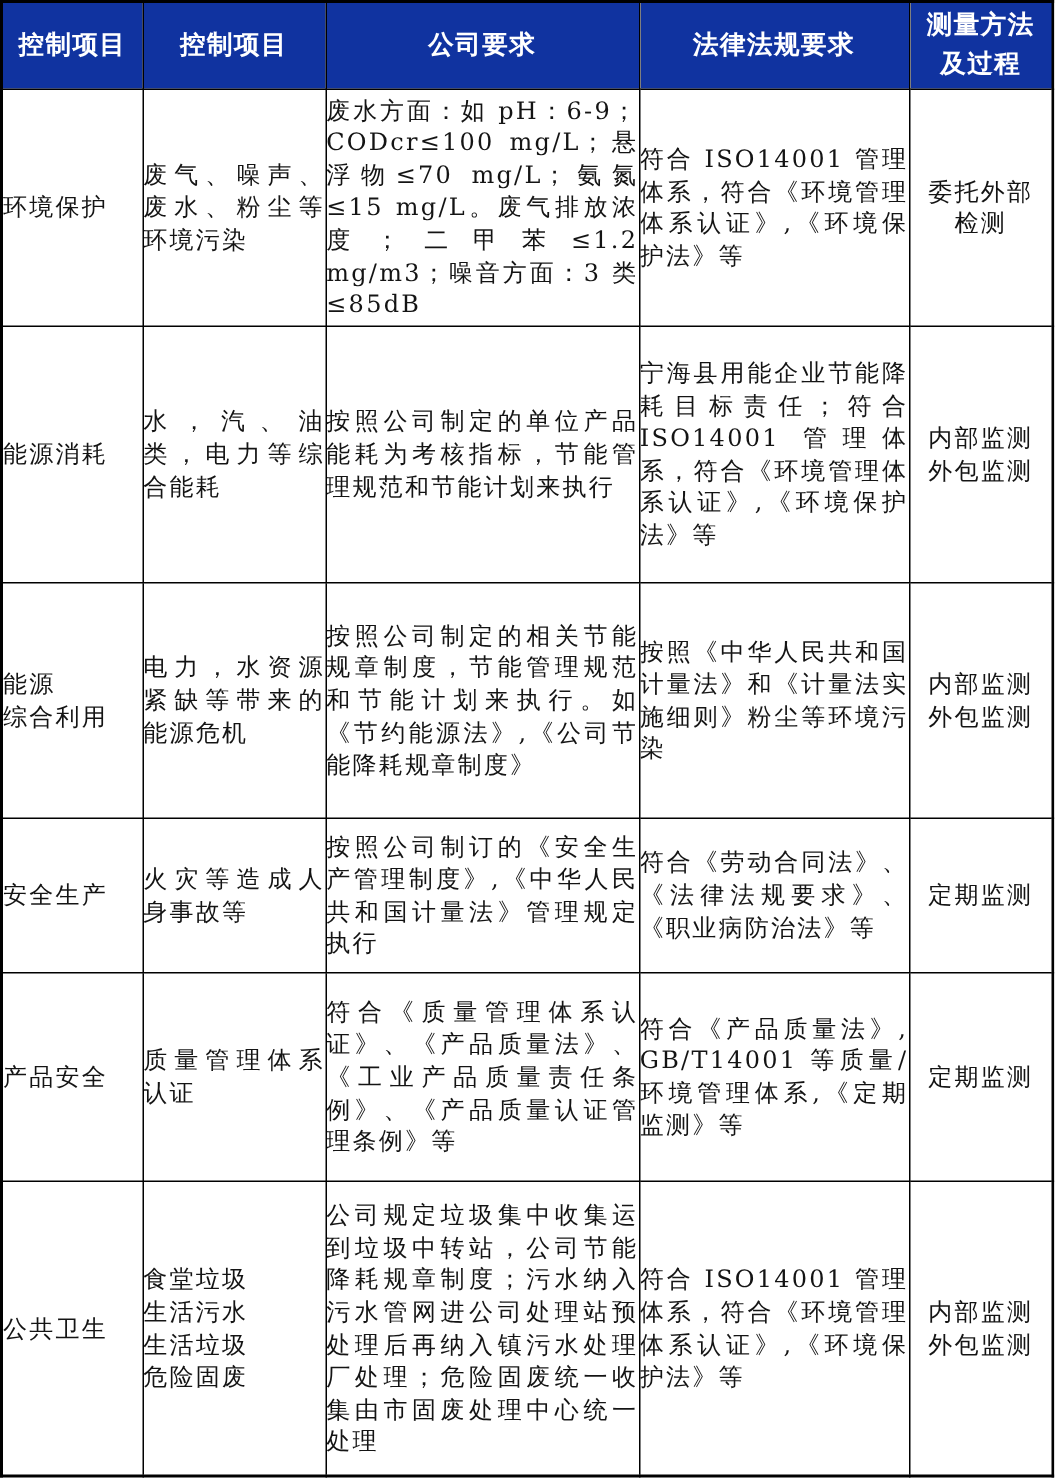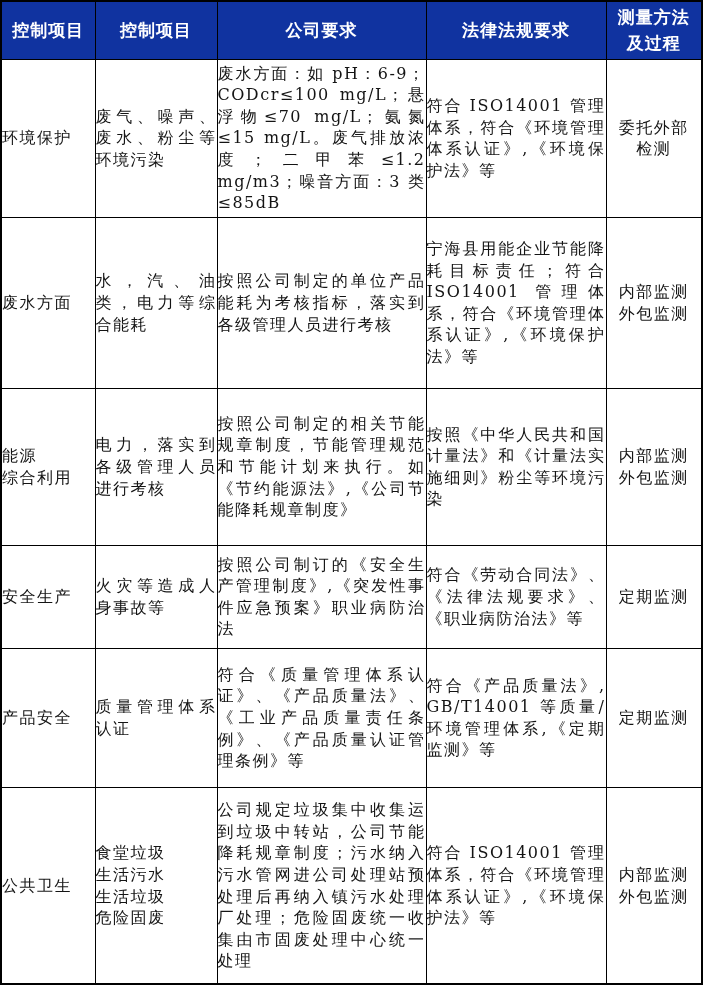--- a/index.html
+++ b/index.html
@@ -101,40 +101,40 @@
     <tbody>
       <tr class="r0">
         <td class="c-item">环境保护</td>
         <td class="c-factors">废气、噪声、废水、粉尘等环境污染</td>
         <td class="c-company">废水方面：如 pH：6-9；CODcr≤100 mg/L；悬浮物≤70 mg/L；氨氮≤15 mg/L。废气排放浓度；二甲苯≤1.2 mg/m3；噪音方面：3 类≤85dB</td>
         <td class="c-legal">符合 ISO14001 管理体系，符合《环境管理体系认证》,《环境保护法》等</td>
         <td class="c-method">委托外部
 检测</td>
       </tr>
       <tr class="r1">
-        <td class="c-item">废水方面</td>
+        <td class="c-item">能源消耗</td>
         <td class="c-factors">水，汽、油类，电力等综合能耗</td>
-        <td class="c-company">按照公司制定的单位产品能耗为考核指标，落实到各级管理人员进行考核</td>
+        <td class="c-company">按照公司制定的单位产品能耗为考核指标，节能管理规范和节能计划来执行</td>
         <td class="c-legal">宁海县用能企业节能降耗目标责任；符合 ISO14001 管理体系，符合《环境管理体系认证》,《环境保护法》等</td>
         <td class="c-method">内部监测
 外包监测</td>
       </tr>
       <tr class="r2">
         <td class="c-item">能源
 综合利用</td>
-        <td class="c-factors">电力，落实到各级管理人员进行考核</td>
+        <td class="c-factors">电力，水资源紧缺等带来的能源危机</td>
         <td class="c-company">按照公司制定的相关节能规章制度，节能管理规范和节能计划来执行。如《节约能源法》,《公司节能降耗规章制度》</td>
         <td class="c-legal">按照《中华人民共和国计量法》和《计量法实施细则》粉尘等环境污染</td>
         <td class="c-method">内部监测
 外包监测</td>
       </tr>
       <tr class="r3">
         <td class="c-item">安全生产</td>
         <td class="c-factors">火灾等造成人身事故等</td>
-        <td class="c-company">按照公司制订的《安全生产管理制度》,《突发性事件应急预案》职业病防治法</td>
+        <td class="c-company">按照公司制订的《安全生产管理制度》,《中华人民共和国计量法》管理规定执行</td>
         <td class="c-legal">符合《劳动合同法》、《法律法规要求》、《职业病防治法》等</td>
         <td class="c-method">定期监测</td>
       </tr>
       <tr class="r4">
         <td class="c-item">产品安全</td>
         <td class="c-factors">质量管理体系认证</td>
         <td class="c-company">符合《质量管理体系认证》、《产品质量法》、《工业产品质量责任条例》、《产品质量认证管理条例》等</td>
         <td class="c-legal">符合《产品质量法》, GB/T14001 等质量/环境管理体系,《定期监测》等</td>
         <td class="c-method">定期监测</td>
       </tr>

